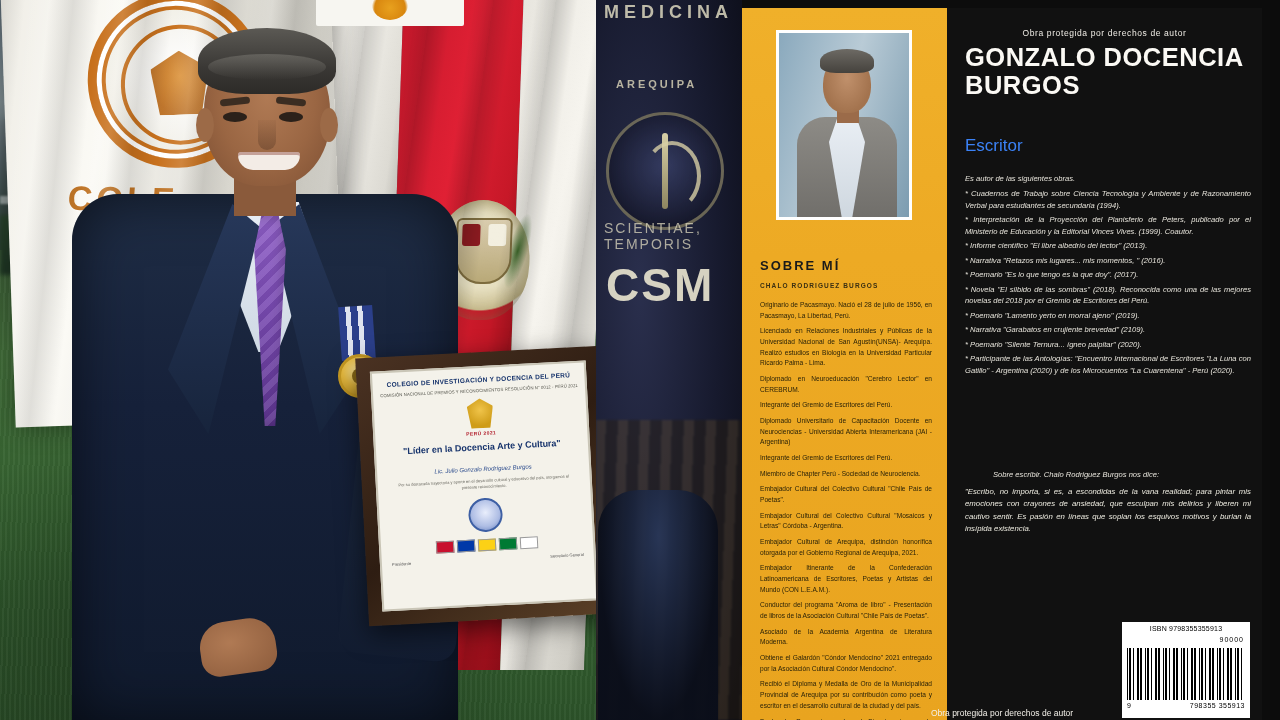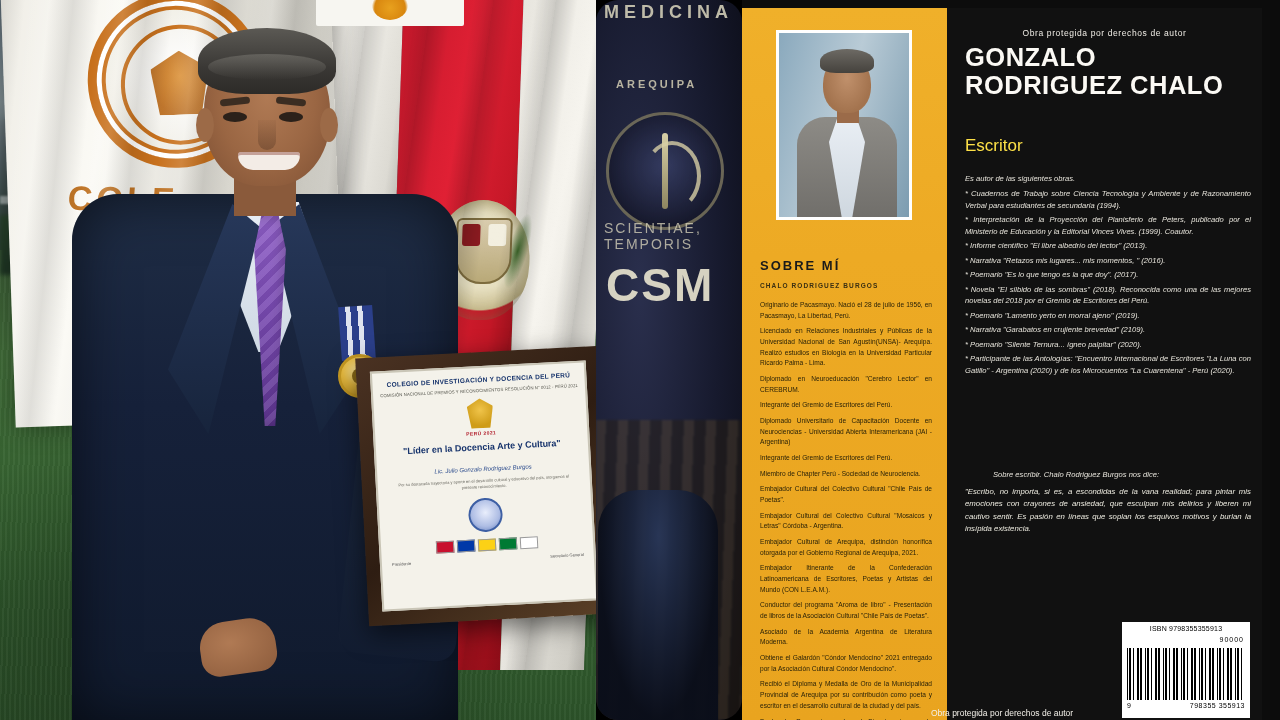--- a/index.html
+++ b/index.html
@@ -334,21 +334,20 @@
   .dip-foot {
     display:flex; justify-content:space-between; padding: 6px 10px 0; align-items:center;
   }
   .dip-foot .lg { font-size: 4px; color:#555; }
 
   
   .dark-strip {
     position: absolute; left: 596px; top: 0; width: 146px; height: 720px;
     background: radial-gradient(ellipse at 30% 40%, #2a2f4d 0%, #171a2e 55%, #0a0b14 100%);
     overflow: hidden;
-    border-radius: 22px;
   }
   .ds-emblem {
     position: absolute; left: 10px; top: 112px; width: 118px; height: 118px;
     border-radius: 50%;
     border: 3px solid rgba(175,165,120,0.55);
     box-sizing: border-box;
     background: radial-gradient(circle at 50% 45%, rgba(60,68,110,0.7) 0%, rgba(20,22,40,0.9) 75%);
   }
   .ds-emblem .rod {
     position:absolute; left:50%; top: 18px; transform: translateX(-50%);
@@ -454,21 +453,21 @@
     position: absolute; left: 0; top: 20px; width: 315px;
     text-align: center; font-size: 8.5px; letter-spacing: 0.6px; color: #efece5;
   }
   .author-big {
     position: absolute; left: 18px; top: 36px; width: 290px;
     font-size: 25.5px; font-weight: bold; line-height: 1.08; letter-spacing: 0.5px;
     color: #fbf9f4;
   }
   .author-role {
     position: absolute; left: 18px; top: 128px;
-    font-size: 17px; color: #fde047;
+    font-size: 17px; color: #3b82f6;
   }
   .works-intro {
     position: absolute; left: 18px; top: 166px; width: 286px;
     font-size: 7.6px; font-style: italic; color: #e6e3da;
   }
   .works {
     position: absolute; left: 18px; top: 180px; width: 286px;
     font-size: 7.6px; line-height: 1.52; color: #e6e3da; text-align: justify;
   }
   .works p { margin: 0 0 3px 0; font-style: italic; }
@@ -638,21 +637,21 @@
           <p>Conductor del programa "Aroma de libro" - Presentación de libros de la Asociación Cultural "Chile País de Poetas".</p>
           <p>Asociado de la Academia Argentina de Literatura Moderna.</p>
           <p>Obtiene el Galardón "Cóndor Mendocino" 2021 entregado por la Asociación Cultural Cóndor Mendocino".</p>
           <p>Recibió el Diploma y Medalla de Oro de la Municipalidad Provincial de Arequipa por su contribución como poeta y escritor en el desarrollo cultural de la ciudad y del país.</p>
           <p>Declarado Personaje rumbo al Bicentenario por la Universidad San Ignacio de Loyola - Arequipa y el Diario Viral.</p>
         </div>
       </div>
 
       <div class="right-col">
         <div class="protected-top">Obra protegida por derechos de autor</div>
-        <div class="author-big">GONZALO RODRIGUEZ CHALO</div>
+        <div class="author-big">GONZALO DOCENCIA BURGOS</div>
         <div class="author-role">Escritor</div>
         <div class="works-intro">Es autor de las siguientes obras.</div>
         <div class="works">
           <p>* Cuadernos de Trabajo sobre Ciencia Tecnología y Ambiente y de Razonamiento Verbal para estudiantes de secundaria (1994).</p>
           <p>* Interpretación de la Proyección del Planisferio de Peters, publicado por el Ministerio de Educación y la Editorial Vinces Vives. (1999). Coautor.</p>
           <p>* Informe científico "El libre albedrío del lector" (2013).</p>
           <p>* Narrativa "Retazos mis lugares... mis momentos, " (2016).</p>
           <p>* Poemario "Es lo que tengo es la que doy". (2017).</p>
           <p>* Novela "El silbido de las sombras" (2018). Reconocida como una de las mejores novelas del 2018 por el Gremio de Escritores del Perú.</p>
           <p>* Poemario "Lamento yerto en morral ajeno" (2019).</p>

